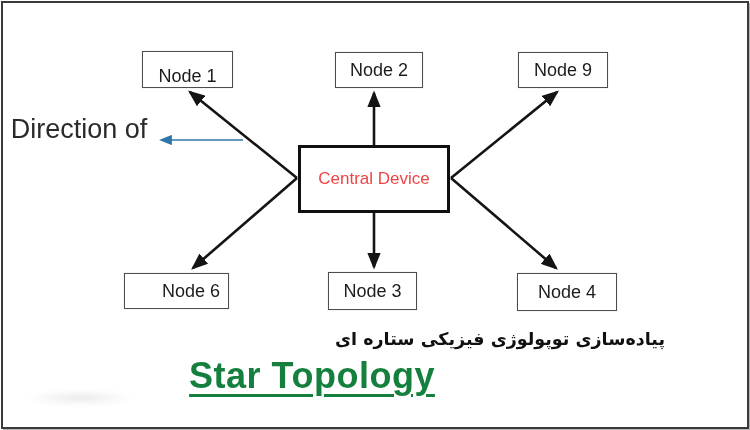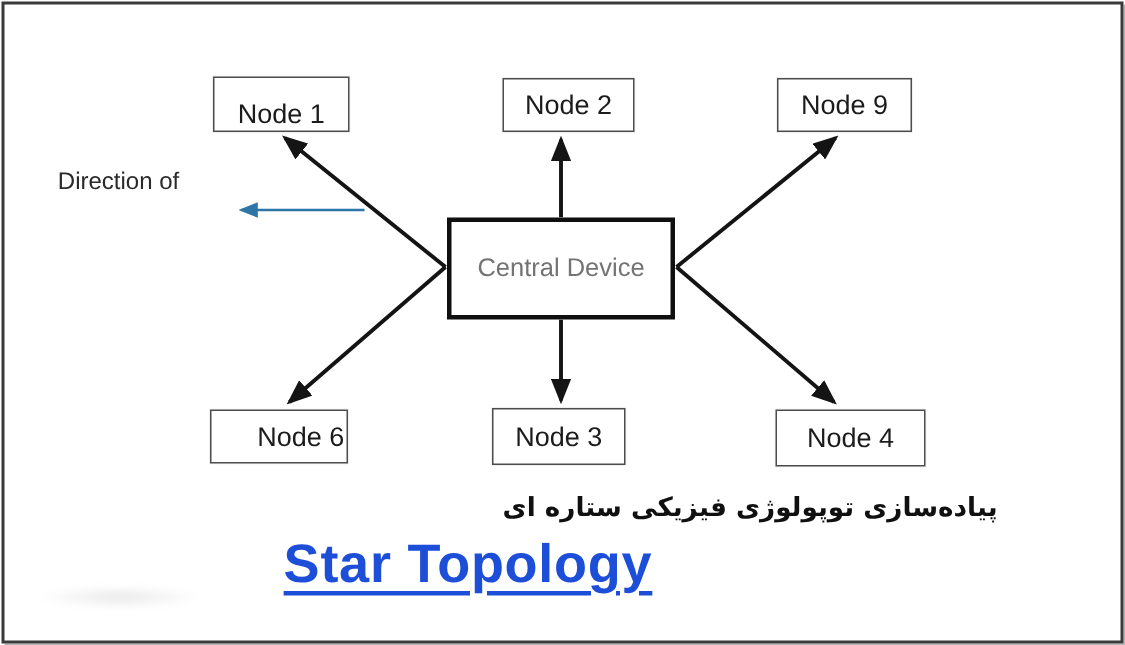--- a/index.html
+++ b/index.html
@@ -16,39 +16,39 @@
   .node{
     position:absolute;box-sizing:border-box;display:flex;align-items:center;justify-content:center;
     background:#ffffff;border:1.6px solid #4d4d4d;font-size:18px;color:#1c1c1c;
     box-shadow:0 0 0 0.5px rgba(0,0,0,0.08);
   }
   .node-1{left:142px;top:51px;width:91px;height:37px;align-items:flex-end;}
   .node-2{left:335px;top:52px;width:88px;height:36px;}
   .node-3{left:518px;top:52px;width:90px;height:36px;}
   .node-4{left:517px;top:273px;width:100px;height:38px;}
   .node-5{left:328px;top:272px;width:89px;height:38px;}
-  .node-6{left:140px;top:273px;width:92px;height:36px;padding-left:29px;}
+  .node-6{left:124px;top:273px;width:105px;height:36px;padding-left:29px;}
   .central{
     position:absolute;left:298px;top:145px;width:152px;height:68px;box-sizing:border-box;
     border:3.5px solid #0f0f0f;background:#ffffff;display:flex;flex-direction:column;
-    align-items:center;justify-content:center;font-size:17px;line-height:1.28;color:#737373;
+    align-items:center;justify-content:center;font-size:17px;line-height:1.28;color:#ef4444;
     text-align:center;
   }
   .flow-label{
     position:absolute;left:6px;top:110px;width:146px;text-align:center;
-    font-size:16px;line-height:1.45;color:#2a2a2a;
+    font-size:27px;line-height:1.45;color:#2a2a2a;
   }
   .caption-fa{
     position:absolute;left:135px;top:329px;width:530px;
     direction:rtl;font-weight:bold;font-size:17.5px;color:#101010;
     font-family:"DejaVu Sans",sans-serif;
   }
   .main-title{
     position:absolute;left:0;top:355px;width:624px;text-align:center;
-    font-size:36px;font-weight:bold;color:#1d4ed8;letter-spacing:0.5px;
+    font-size:36px;font-weight:bold;color:#15803d;letter-spacing:0.5px;
     text-decoration:underline;text-decoration-thickness:3px;text-underline-offset:6px;
   }
   .smudge{
     position:absolute;left:25px;top:390px;width:110px;height:16px;border-radius:50%;
     background:radial-gradient(ellipse at center, rgba(185,185,185,0.30), rgba(255,255,255,0) 70%);
     filter:blur(2px);
   }
 </style>
 </head>
 <body>

